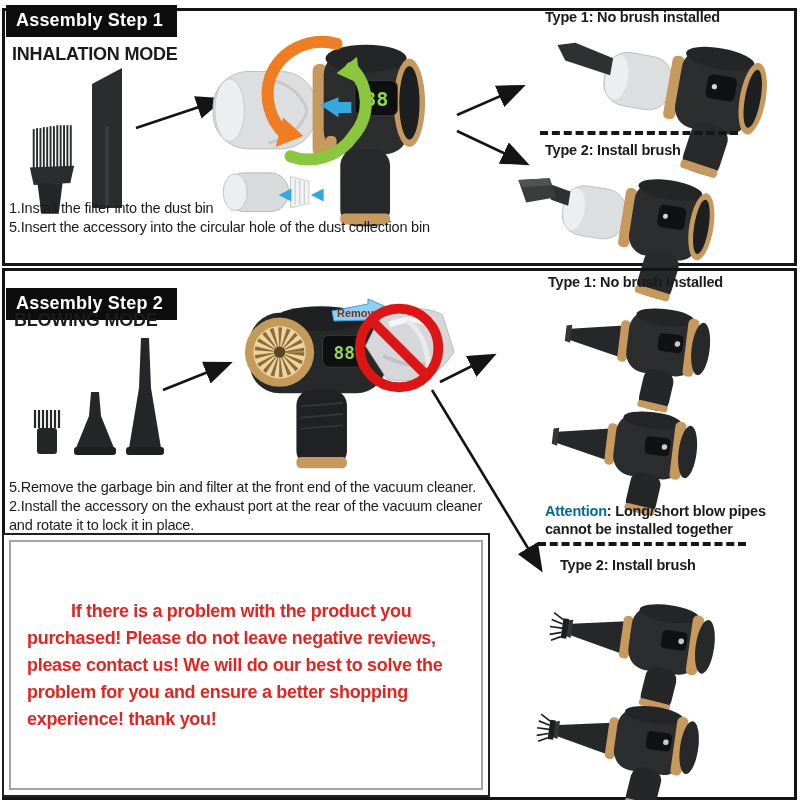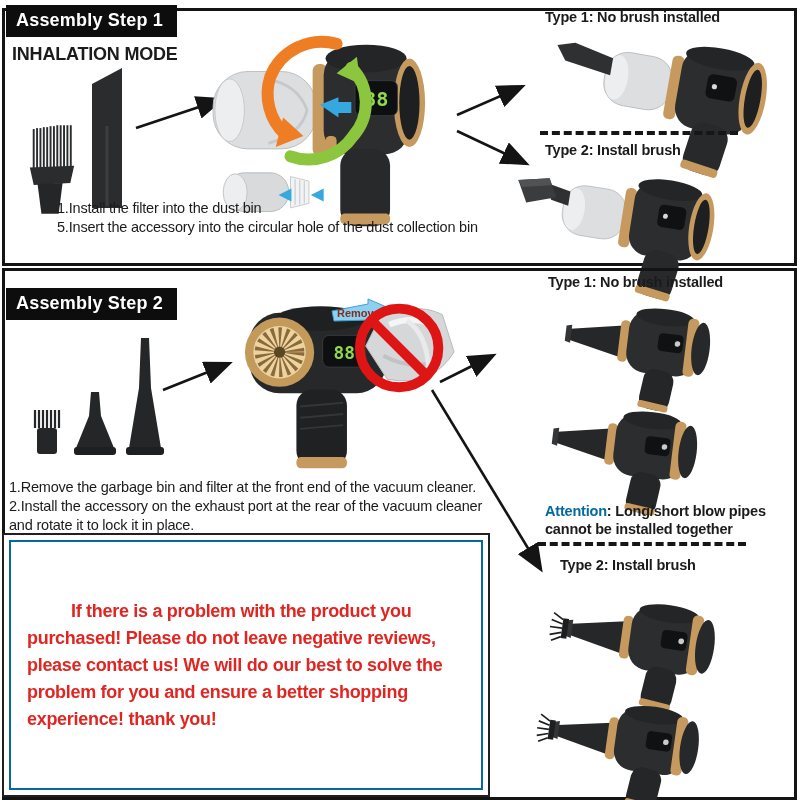--- a/index.html
+++ b/index.html
@@ -10,21 +10,21 @@
   .section-box{border:3px solid #141414;background:transparent;}
   .step-header{background:#0d0d0d;color:#fff;font-weight:bold;font-size:18px;
     padding:5px 14px 6px 10px;letter-spacing:.2px;white-space:nowrap;}
   .mode-label{font-weight:bold;font-size:18px;letter-spacing:-.2px;white-space:nowrap;text-align:center;}
   .type-label{font-weight:bold;font-size:14.5px;letter-spacing:-.2px;white-space:nowrap;}
   .instructions{font-size:14.5px;line-height:19px;letter-spacing:-.2px;}
   .dashed-sep{border-top:4px dashed #161616;height:0;}
   .attention{font-weight:bold;font-size:14.5px;line-height:18px;letter-spacing:-.2px;}
   .attention .red{color:#0369a1;}
   .notice-outer{border:2px solid #202020;}
-  .notice-inner{position:absolute;inset:5px;border:2px solid #0369a1;}
+  .notice-inner{position:absolute;inset:5px;border:2px solid #a3a3a3;}
   .notice-text{position:absolute;left:16px;top:56px;width:452px;color:#e12622;
     font-weight:bold;font-size:18px;line-height:27px;letter-spacing:-.3px;text-indent:44px;}
 </style>
 </head>
 <body>
 
 <div id="canvas">
 
   <svg style="position:absolute;width:0;height:0" aria-hidden="true">
     <defs>
@@ -208,38 +208,39 @@
       <use href="#vac-suction-main"></use>
     </svg>
 
   <svg class="abs" style="left:455px;top:75px;" width="90" height="45">
     <line x1="2" y1="40" x2="66" y2="12" stroke="#141414" stroke-width="2.6" marker-end="url(#ah)"></line>
   </svg>
   <svg class="abs" style="left:455px;top:125px;" width="95" height="50">
     <line x1="2" y1="6" x2="70" y2="38" stroke="#141414" stroke-width="2.6" marker-end="url(#ah)"></line>
   </svg>
 
-  <div class="abs instructions" style="left:9px;top:199px;width:520px;margin-left:48px;">
+  <div class="abs instructions" style="left:9px;top:199px;width:520px;">
     <div>1.Install the filter into the dust bin</div>
     <div>5.Insert the accessory into the circular hole of the dust collection bin</div>
   </div>
 
   <div class="abs type-label" style="left:545px;top:9px;">Type 1: No brush installed</div>
   <svg class="abs" style="left:548px;top:20px;transform:rotate(10deg);" width="225" height="117" viewBox="0 0 260 135">
       <use href="#vac-side-crevice"></use>
     </svg>
 
   <div class="abs dashed-sep" style="left:540px;top:131px;width:198px;"></div>
   <div class="abs type-label" style="left:545px;top:142px;">Type 2: Install brush</div>
   <svg class="abs" style="left:510px;top:155px;transform:rotate(9deg);" width="210" height="109" viewBox="0 0 260 135">
       <use href="#vac-side-brush"></use>
     </svg>
 
   <div class="abs section-box" style="left:2px;top:268px;width:789px;height:526px;"></div>
   <div class="abs step-header" style="left:6px;top:288px;text-align:center;">Assembly Step 2</div>
+  <div class="abs mode-label" style="left:14px;top:310px;">BLOWING MODE</div>
 
   <svg class="abs" style="left:28px;top:408px;" width="38" height="48" viewBox="0 0 38 48">
       <use href="#acc-brush-small"></use>
     </svg>
   <svg class="abs" style="left:72px;top:390px;" width="46" height="66" viewBox="0 0 46 66">
       <use href="#acc-cone-short"></use>
     </svg>
   <svg class="abs" style="left:124px;top:336px;" width="42" height="120" viewBox="0 0 42 120">
       <use href="#acc-cone-long"></use>
     </svg>
@@ -262,21 +263,21 @@
     </svg>
 
   <svg class="abs" style="left:438px;top:344px;" width="75" height="42">
     <line x1="2" y1="38" x2="54" y2="12" stroke="#141414" stroke-width="2.6" marker-end="url(#ah)"></line>
   </svg>
   <svg class="abs" style="left:424px;top:384px;" width="145" height="210">
     <line x1="8" y1="6" x2="116" y2="184" stroke="#141414" stroke-width="2.6" marker-end="url(#ah)"></line>
   </svg>
 
   <div class="abs instructions" style="left:9px;top:478px;width:480px;">
-    <div>1.Remove the garbage bin and filter at the front end of the vacuum cleaner.</div>
+    <div>5.Remove the garbage bin and filter at the front end of the vacuum cleaner.</div>
     <div>2.Install the accessory on the exhaust port at the rear of the vacuum cleaner and rotate it to lock it in place.</div>
   </div>
 
   <div class="abs type-label" style="left:548px;top:274px;">Type 1: No brush installed</div>
   <svg class="abs" style="left:555px;top:291px;transform:rotate(7deg);" width="160" height="104" viewBox="0 0 230 150">
       <use href="#vac-blow-side"></use>
     </svg>
   <svg class="abs" style="left:542px;top:394px;transform:rotate(7deg);" width="160" height="104" viewBox="0 0 230 150">
       <use href="#vac-blow-side"></use>
     </svg>

